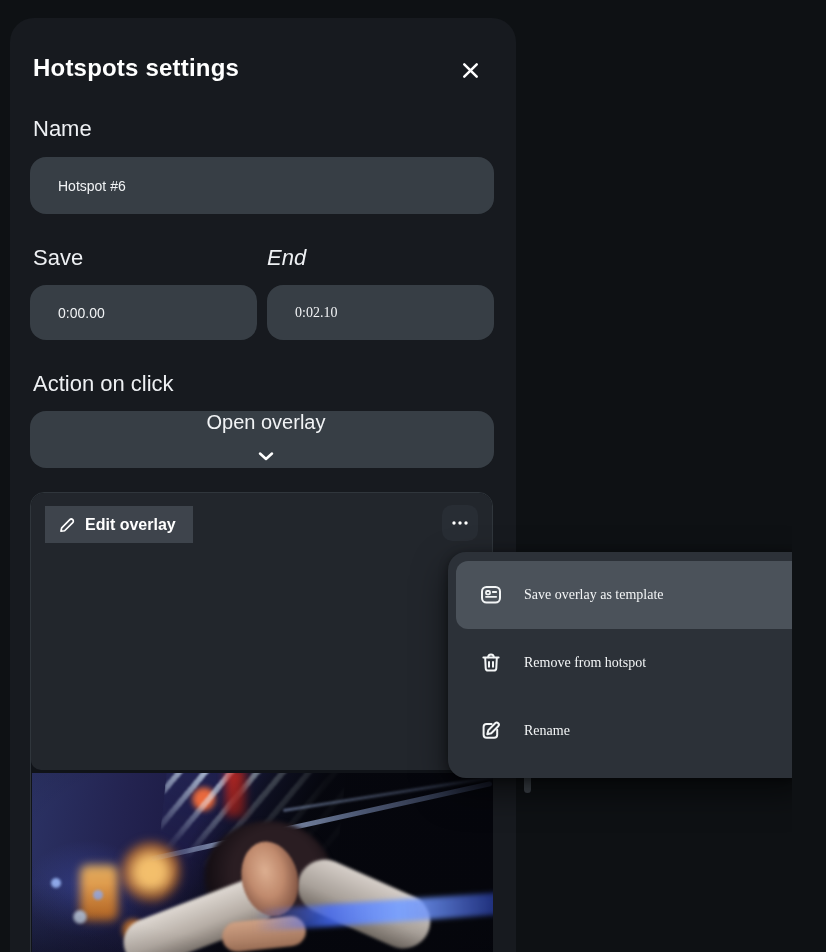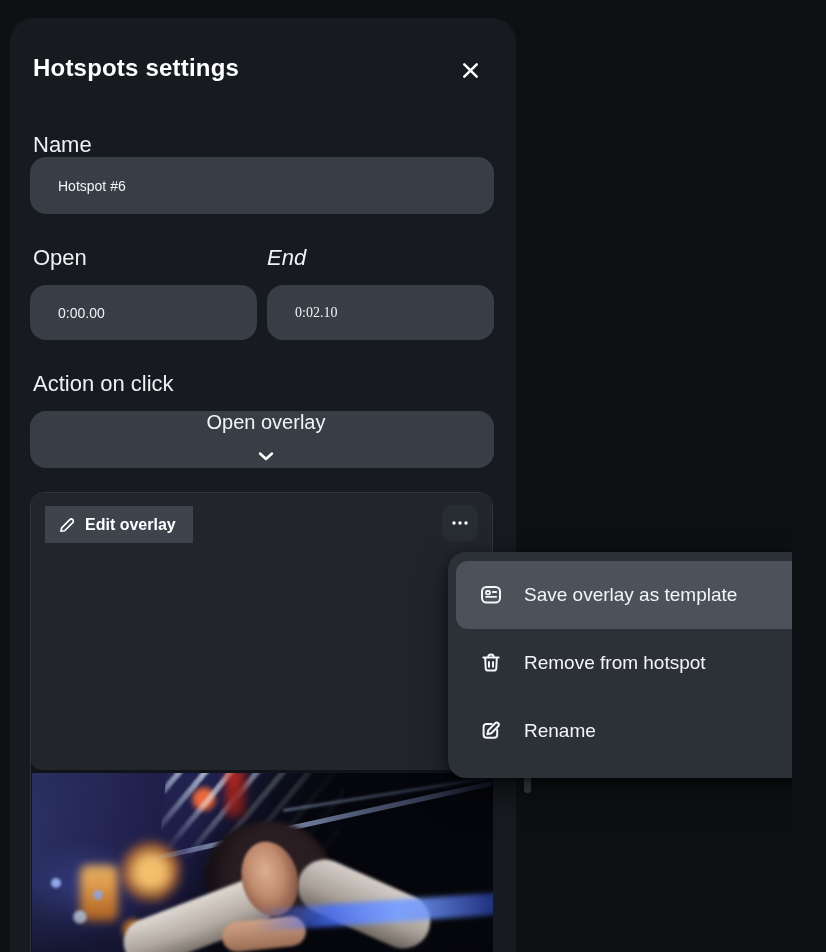--- a/index.html
+++ b/index.html
@@ -9,21 +9,21 @@
 
   
   .panel { position:absolute; left:10px; top:18px; width:506px; height:960px;
            background:#171a1f; border-radius:24px; }
   .panel-title { position:absolute; left:23px; top:36px; font-size:24px; font-weight:700;
                  color:#ffffff; letter-spacing:.2px; }
   .close-btn { position:absolute; left:440px; top:32px; width:40px; height:40px;
                background:transparent; border:none; cursor:pointer; display:flex;
                align-items:center; justify-content:center; }
   .field-label { position:absolute; font-size:22px; color:#eef0f3; }
-  .lbl-name   { left:23px; top:114px; }
+  .lbl-name   { left:23px; top:98px; }
   .lbl-start  { left:23px; top:227px; }
   .lbl-end    { left:257px; top:227px;font-style:italic; }
   .lbl-action { left:23px; top:353px; }
   .text-input { position:absolute; background:#373e45; border:none; border-radius:16px;
                 color:#f1f3f5; font-size:14px; font-family:"Liberation Sans",sans-serif;
                 padding:0 0 0 28px; outline:none; }
   .input-name  { left:20px; top:139px; width:464px; height:57px; }
   .input-start { left:20px; top:267px; width:227px; height:55px; }
   .input-end   { left:257px; top:267px; width:227px; height:55px;font-family:Liberation Serif, serif; }
   .select { position:absolute; left:20px; top:393px; width:464px; height:57px;
@@ -103,21 +103,21 @@
                   background:#3d434a; border-radius:4px; z-index:5; }
 
   
   .menu { position:absolute; left:448px; top:552px; width:363px; height:226px;
           background:#2c3138; border-radius:18px; z-index:20; padding:9px 8px;
           box-shadow:0 14px 34px rgba(0,0,0,.55), 0 2px 10px rgba(0,0,0,.4);
           display:flex; flex-direction:column; }
   .menu-item { height:68px; border-radius:12px; display:flex; align-items:center;
                gap:20px; padding-left:22px; cursor:pointer; background:transparent; border:none; }
   .menu-item.active { background:#4b525a; }
-  .menu-item span { color:#f3f5f6; font-size:19px; }
+  .menu-item span { color:#f3f5f6; font-size:14px;font-family:Liberation Serif, serif; }
 
   svg { display:block; }
 </style>
 </head>
 <body>
 
 <div class="stage">
 
   <aside class="panel">
 
@@ -125,21 +125,21 @@
 
     <button class="close-btn">
       <svg width="27" height="27" viewBox="0 0 26 26">
         <path d="M7 7l12 12M19 7L7 19" stroke="#ffffff" stroke-width="2.4" stroke-linecap="round" fill="none"></path>
       </svg>
     </button>
 
     <div class="field-label lbl-name">Name</div>
     <input class="text-input input-name" value="Hotspot #6" style="">
 
-    <div class="field-label lbl-start">Open</div>
+    <div class="field-label lbl-start">Save</div>
     <div class="field-label lbl-end">End</div>
     <input class="text-input input-start" value="0:00.00" style="">
     <input class="text-input input-end" value="0:02.10" style="">
 
     <div class="field-label lbl-action">Action on click</div>
     <div class="select">
       <span class="select-value">Open overlay</span>
       <svg width="24" height="24" viewBox="0 0 24 24">
         <path d="M6 9.5l6 5.5 6-5.5" stroke="#ffffff" stroke-width="2.5" stroke-linecap="round" stroke-linejoin="round" fill="none"></path>
       </svg>

